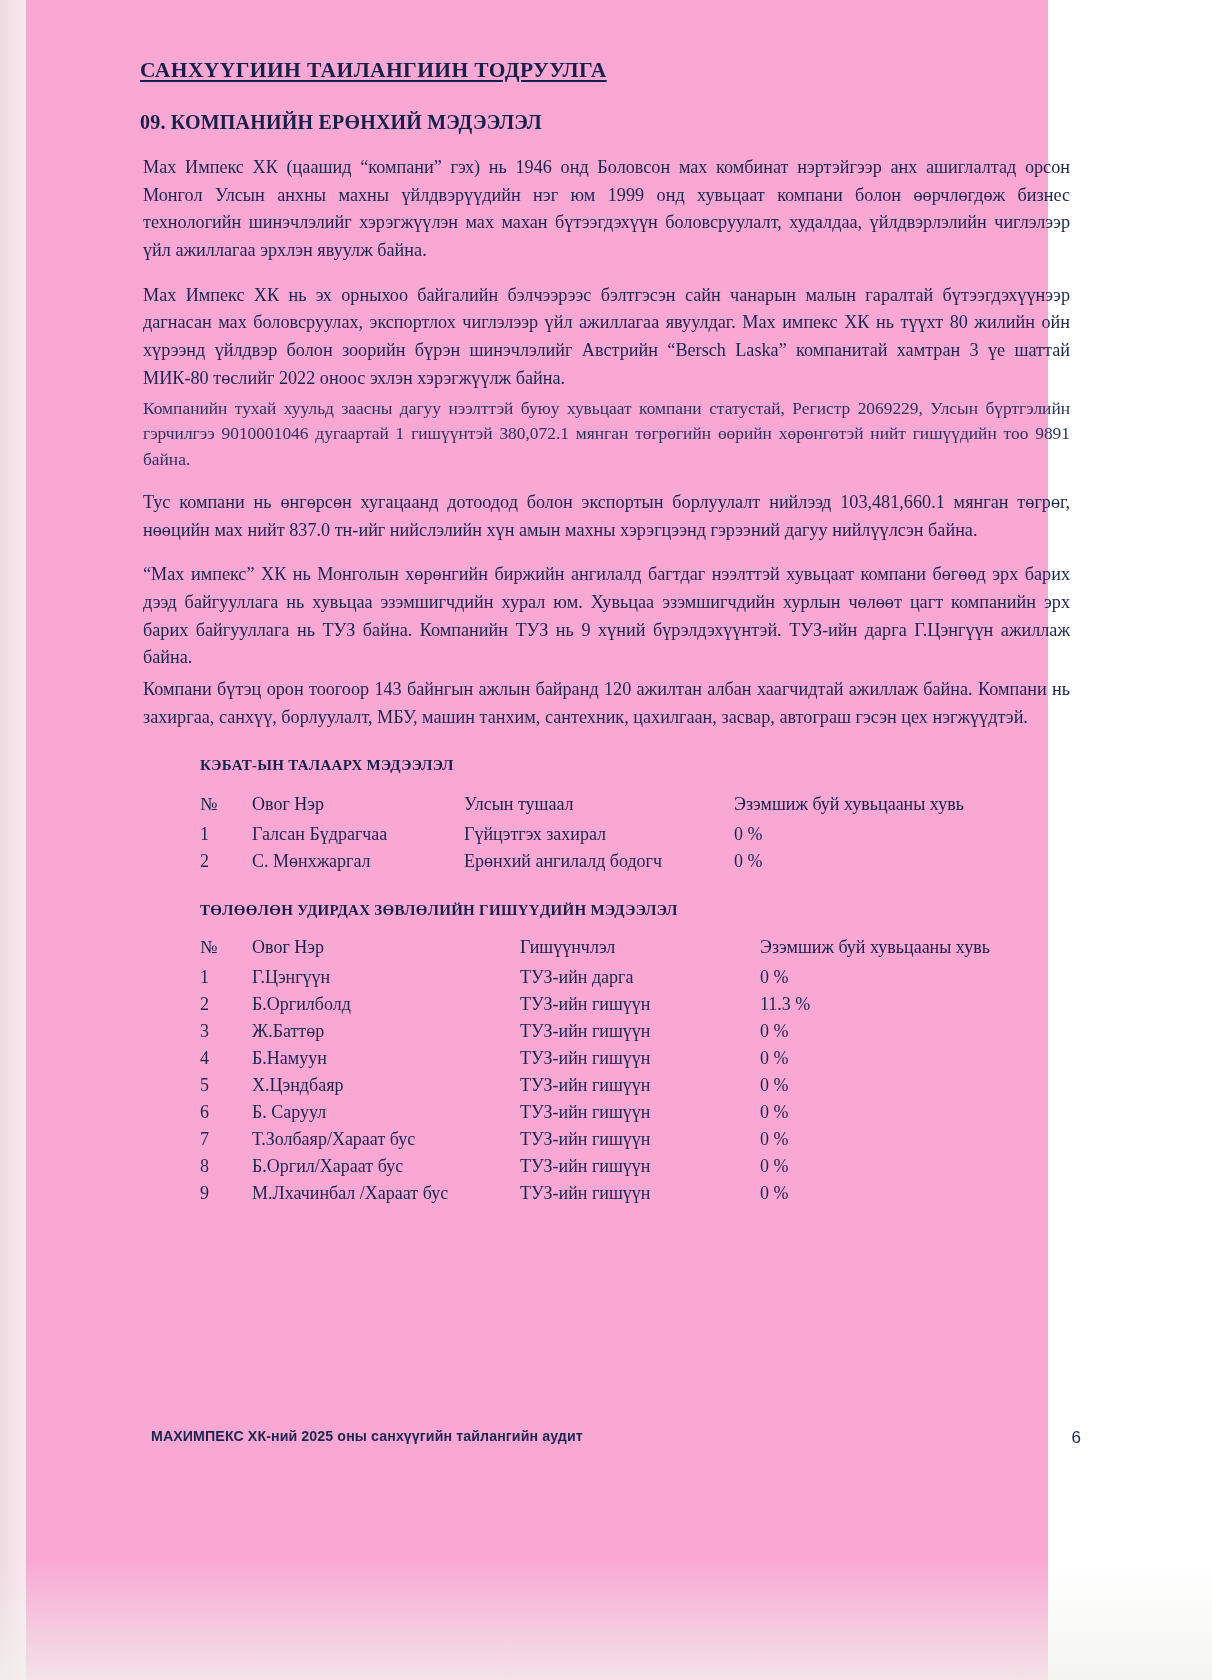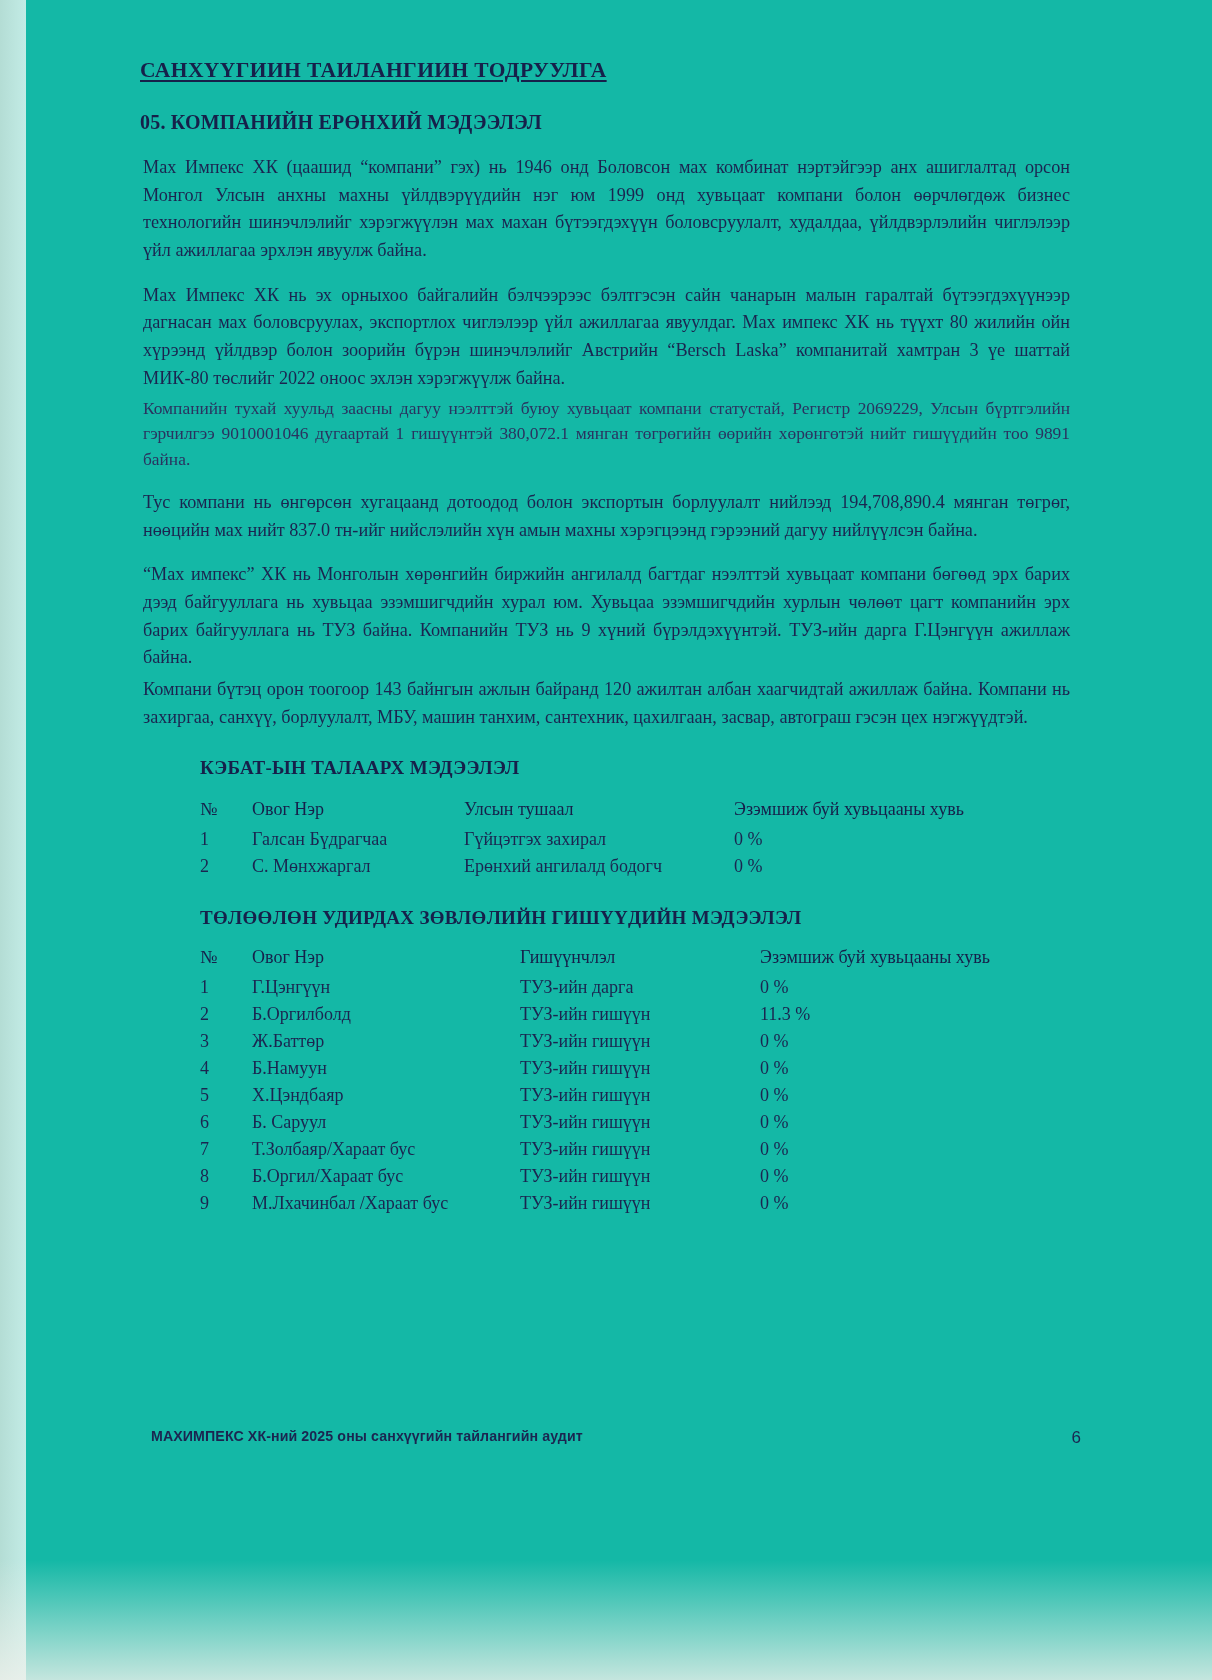--- a/index.html
+++ b/index.html
@@ -11,23 +11,23 @@
     width: 1212px;
     height: 1680px;
     font-family: "Liberation Serif", serif;
     color: #1a1a2e;
     position: relative;
     overflow: hidden;
   }
   .page {
     position: absolute;
     top: 0; left: 0;
-    width: 1212px;
+    width: 1048px;
     height: 1680px;
-    background: #14b8a6;
+    background: #f9a8d4;
   }
   .content {
     position: absolute;
     left: 140px;
     top: 58px;
     width: 930px;
   }
   .doc-title {
     font-size: 21.5px;
     font-weight: bold;
@@ -55,21 +55,21 @@
     margin-bottom: 4px;
   }
   .para.faded {
     color: #2a3360;
     font-size: 17.4px;
     line-height: 1.45;
     text-align: justify;
     margin-top: 0;
   }
   .sub-head {
-    font-size: 19px;
+    font-size: 15px;
     color: #16204a;
     margin: 26px 0 20px 60px;
     letter-spacing: 0.3px;
   }
   .sub-head.second {
     margin-bottom: 18px;
   }
   table.people {
     margin-left: 60px;
     border-collapse: collapse;
@@ -133,29 +133,29 @@
 </head>
 <body>
 
 <div class="page">
   <div class="scan-edge-left"></div>
 
   <div class="content">
 
     <h1 class="doc-title">САНХҮҮГИИН ТАИЛАНГИИН ТОДРУУЛГА</h1>
 
-    <h2 class="section-title">05. КОМПАНИЙН ЕРӨНХИЙ МЭДЭЭЛЭЛ</h2>
+    <h2 class="section-title">09. КОМПАНИЙН ЕРӨНХИЙ МЭДЭЭЛЭЛ</h2>
 
     <p class="para">Мах Импекс ХК  (цаашид “компани” гэх) нь 1946 онд Боловсон мах комбинат нэртэйгээр анх ашиглалтад орсон Монгол Улсын анхны махны үйлдвэрүүдийн нэг юм 1999 онд хувьцаат компани болон өөрчлөгдөж бизнес технологийн шинэчлэлийг хэрэгжүүлэн мах махан бүтээгдэхүүн боловсруулалт, худалдаа, үйлдвэрлэлийн чиглэлээр үйл ажиллагаа эрхлэн явуулж байна.</p>
 
     <p class="para tight">Мах Импекс ХК нь эх орныхоо байгалийн бэлчээрээс бэлтгэсэн сайн чанарын малын гаралтай бүтээгдэхүүнээр дагнасан мах боловсруулах, экспортлох чиглэлээр үйл ажиллагаа явуулдаг.  Мах импекс ХК нь түүхт 80 жилийн ойн хүрээнд үйлдвэр болон зоорийн бүрэн шинэчлэлийг Австрийн “Bersch Laska” компанитай хамтран 3 үе шаттай МИК-80 төслийг 2022 оноос эхлэн хэрэгжүүлж байна.</p>
 
     <p class="para faded">Компанийн тухай хуульд заасны дагуу нээлттэй буюу хувьцаат компани статустай, Регистр 2069229, Улсын бүртгэлийн гэрчилгээ 9010001046 дугаартай 1 гишүүнтэй 380,072.1 мянган төгрөгийн өөрийн хөрөнгөтэй нийт  гишүүдийн тоо 9891 байна.</p>
 
-    <p class="para">Тус компани нь өнгөрсөн хугацаанд дотоодод болон экспортын борлуулалт нийлээд 194,708,890.4 мянган төгрөг, нөөцийн мах нийт 837.0 тн-ийг нийслэлийн хүн амын махны хэрэгцээнд гэрээний дагуу нийлүүлсэн байна.</p>
+    <p class="para">Тус компани нь өнгөрсөн хугацаанд дотоодод болон экспортын борлуулалт нийлээд 103,481,660.1 мянган төгрөг, нөөцийн мах нийт 837.0 тн-ийг нийслэлийн хүн амын махны хэрэгцээнд гэрээний дагуу нийлүүлсэн байна.</p>
 
     <p class="para tight">“Мах импекс” ХК нь Монголын хөрөнгийн биржийн ангилалд багтдаг нээлттэй хувьцаат компани бөгөөд эрх барих дээд байгууллага нь хувьцаа эзэмшигчдийн хурал юм. Хувьцаа эзэмшигчдийн хурлын чөлөөт цагт компанийн эрх барих байгууллага нь ТУЗ байна. Компанийн ТУЗ нь 9 хүний бүрэлдэхүүнтэй. ТУЗ-ийн дарга Г.Цэнгүүн ажиллаж байна.</p>
 
     <p class="para">Компани бүтэц орон тоогоор 143 байнгын ажлын байранд 120 ажилтан албан хаагчидтай ажиллаж байна. Компани нь захиргаа, санхүү, борлуулалт, МБУ, машин танхим, сантехник, цахилгаан, засвар, автограш гэсэн цех нэгжүүдтэй.</p>
 
     <h3 class="sub-head">КЭБАТ-ЫН ТАЛААРХ МЭДЭЭЛЭЛ</h3>
 
     <table class="people kebat">
       <thead>
         <tr>

